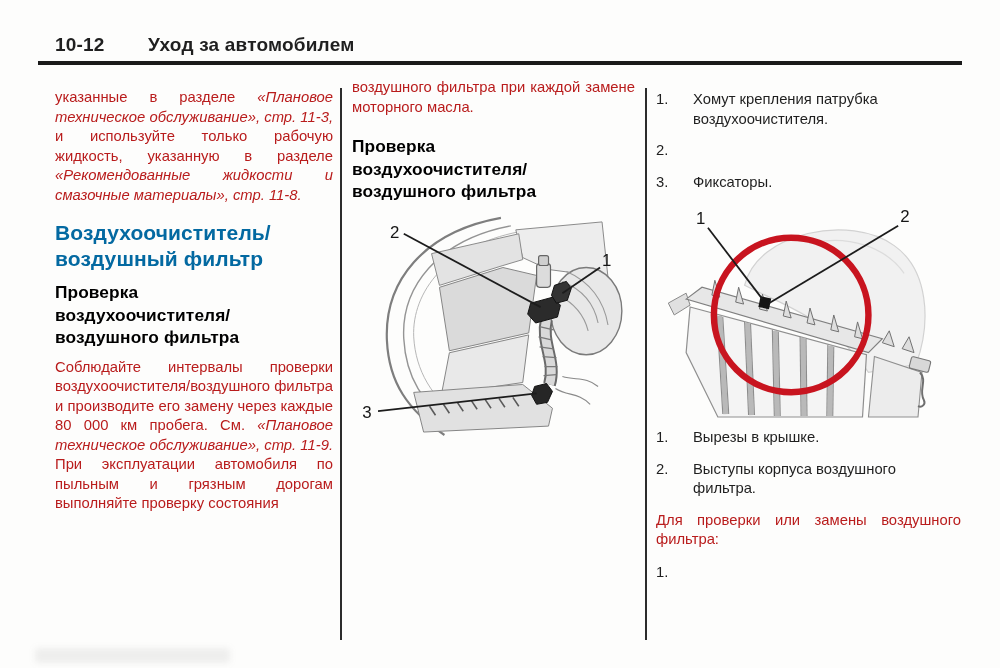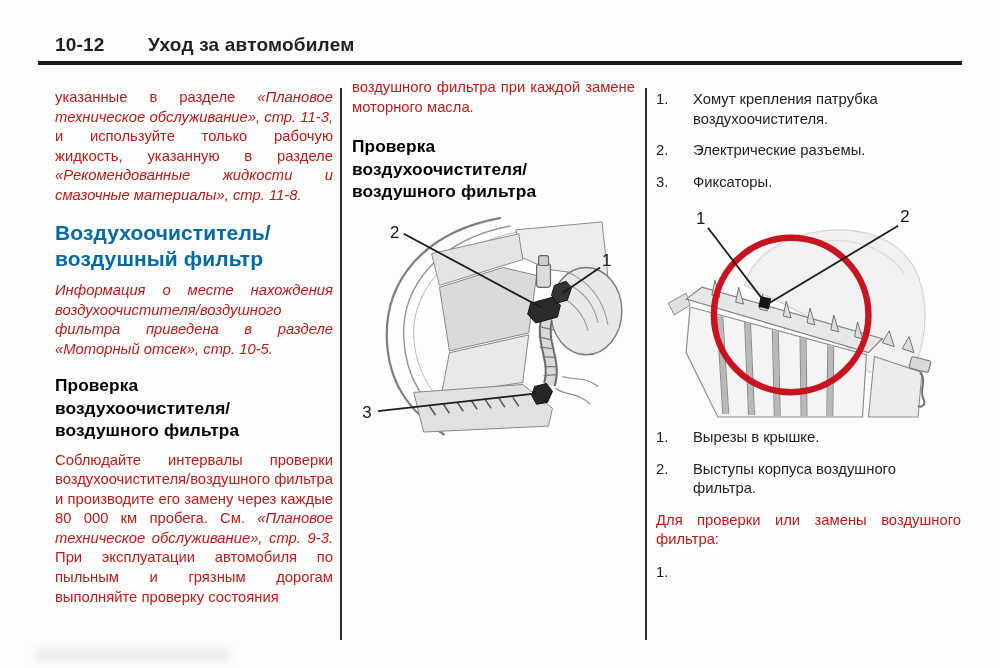--- a/index.html
+++ b/index.html
@@ -62,27 +62,26 @@
 
   <div class="vrule v1"></div>
   <div class="vrule v2"></div>
 
   <div class="col col1">
     <p class="body"><span>указанные в разделе </span><span class="it">«Плановое техническое обслуживание», стр. 11-3,</span><span> и используйте только рабочую жидкость, указанную в разделе </span><span class="it">«Рекомендованные жидкости и смазочные материалы», стр. 11-8.</span></p>
 
     <h1 class="sec">Воздухоочиститель/
 воздушный фильтр</h1>
 
-    <p class="body it">Информация о месте нахождения воздухоочистителя/воздушного фильтра приведена в разделе «Моторный отсек», стр. 10-5.</p>
 
     <h2 class="sub">Проверка
 воздухоочистителя/
 воздушного фильтра</h2>
 
-    <p class="body"><span>Соблюдайте интервалы проверки воздухоочистителя/воздушного фильтра и производите его замену через каждые 80 000 км пробега. См. </span><span class="it">«Плановое техническое обслуживание», стр. 9-3.</span><span> При эксплуатации автомобиля по пыльным и грязным дорогам выполняйте проверку состояния</span></p>
+    <p class="body"><span>Соблюдайте интервалы проверки воздухоочистителя/воздушного фильтра и производите его замену через каждые 80 000 км пробега. См. </span><span class="it">«Плановое техническое обслуживание», стр. 11-9.</span><span> При эксплуатации автомобиля по пыльным и грязным дорогам выполняйте проверку состояния</span></p>
   </div>
 
   <div class="col col2">
     <p class="body" style="margin-bottom:18px;">воздушного фильтра при каждой замене моторного масла.</p>
 
     <h2 class="sub">Проверка
 воздухоочистителя/
 воздушного фильтра</h2>
 
 
@@ -133,21 +132,20 @@
   </div>
 
   <div class="col col3">
     <div class="nlist">
       <div class="nrow">
         <span class="num">1.</span>
         <span class="txt">Хомут крепления патрубка воздухоочистителя.</span>
       </div>
       <div class="nrow">
         <span class="num">2.</span>
-        <span class="txt">Электрические разъемы.</span>
       </div>
       <div class="nrow">
         <span class="num">3.</span>
         <span class="txt">Фиксаторы.</span>
       </div>
     </div>
 
     <figure>
       <svg class="fig" width="302" height="216" viewBox="0 0 300 218">
 

